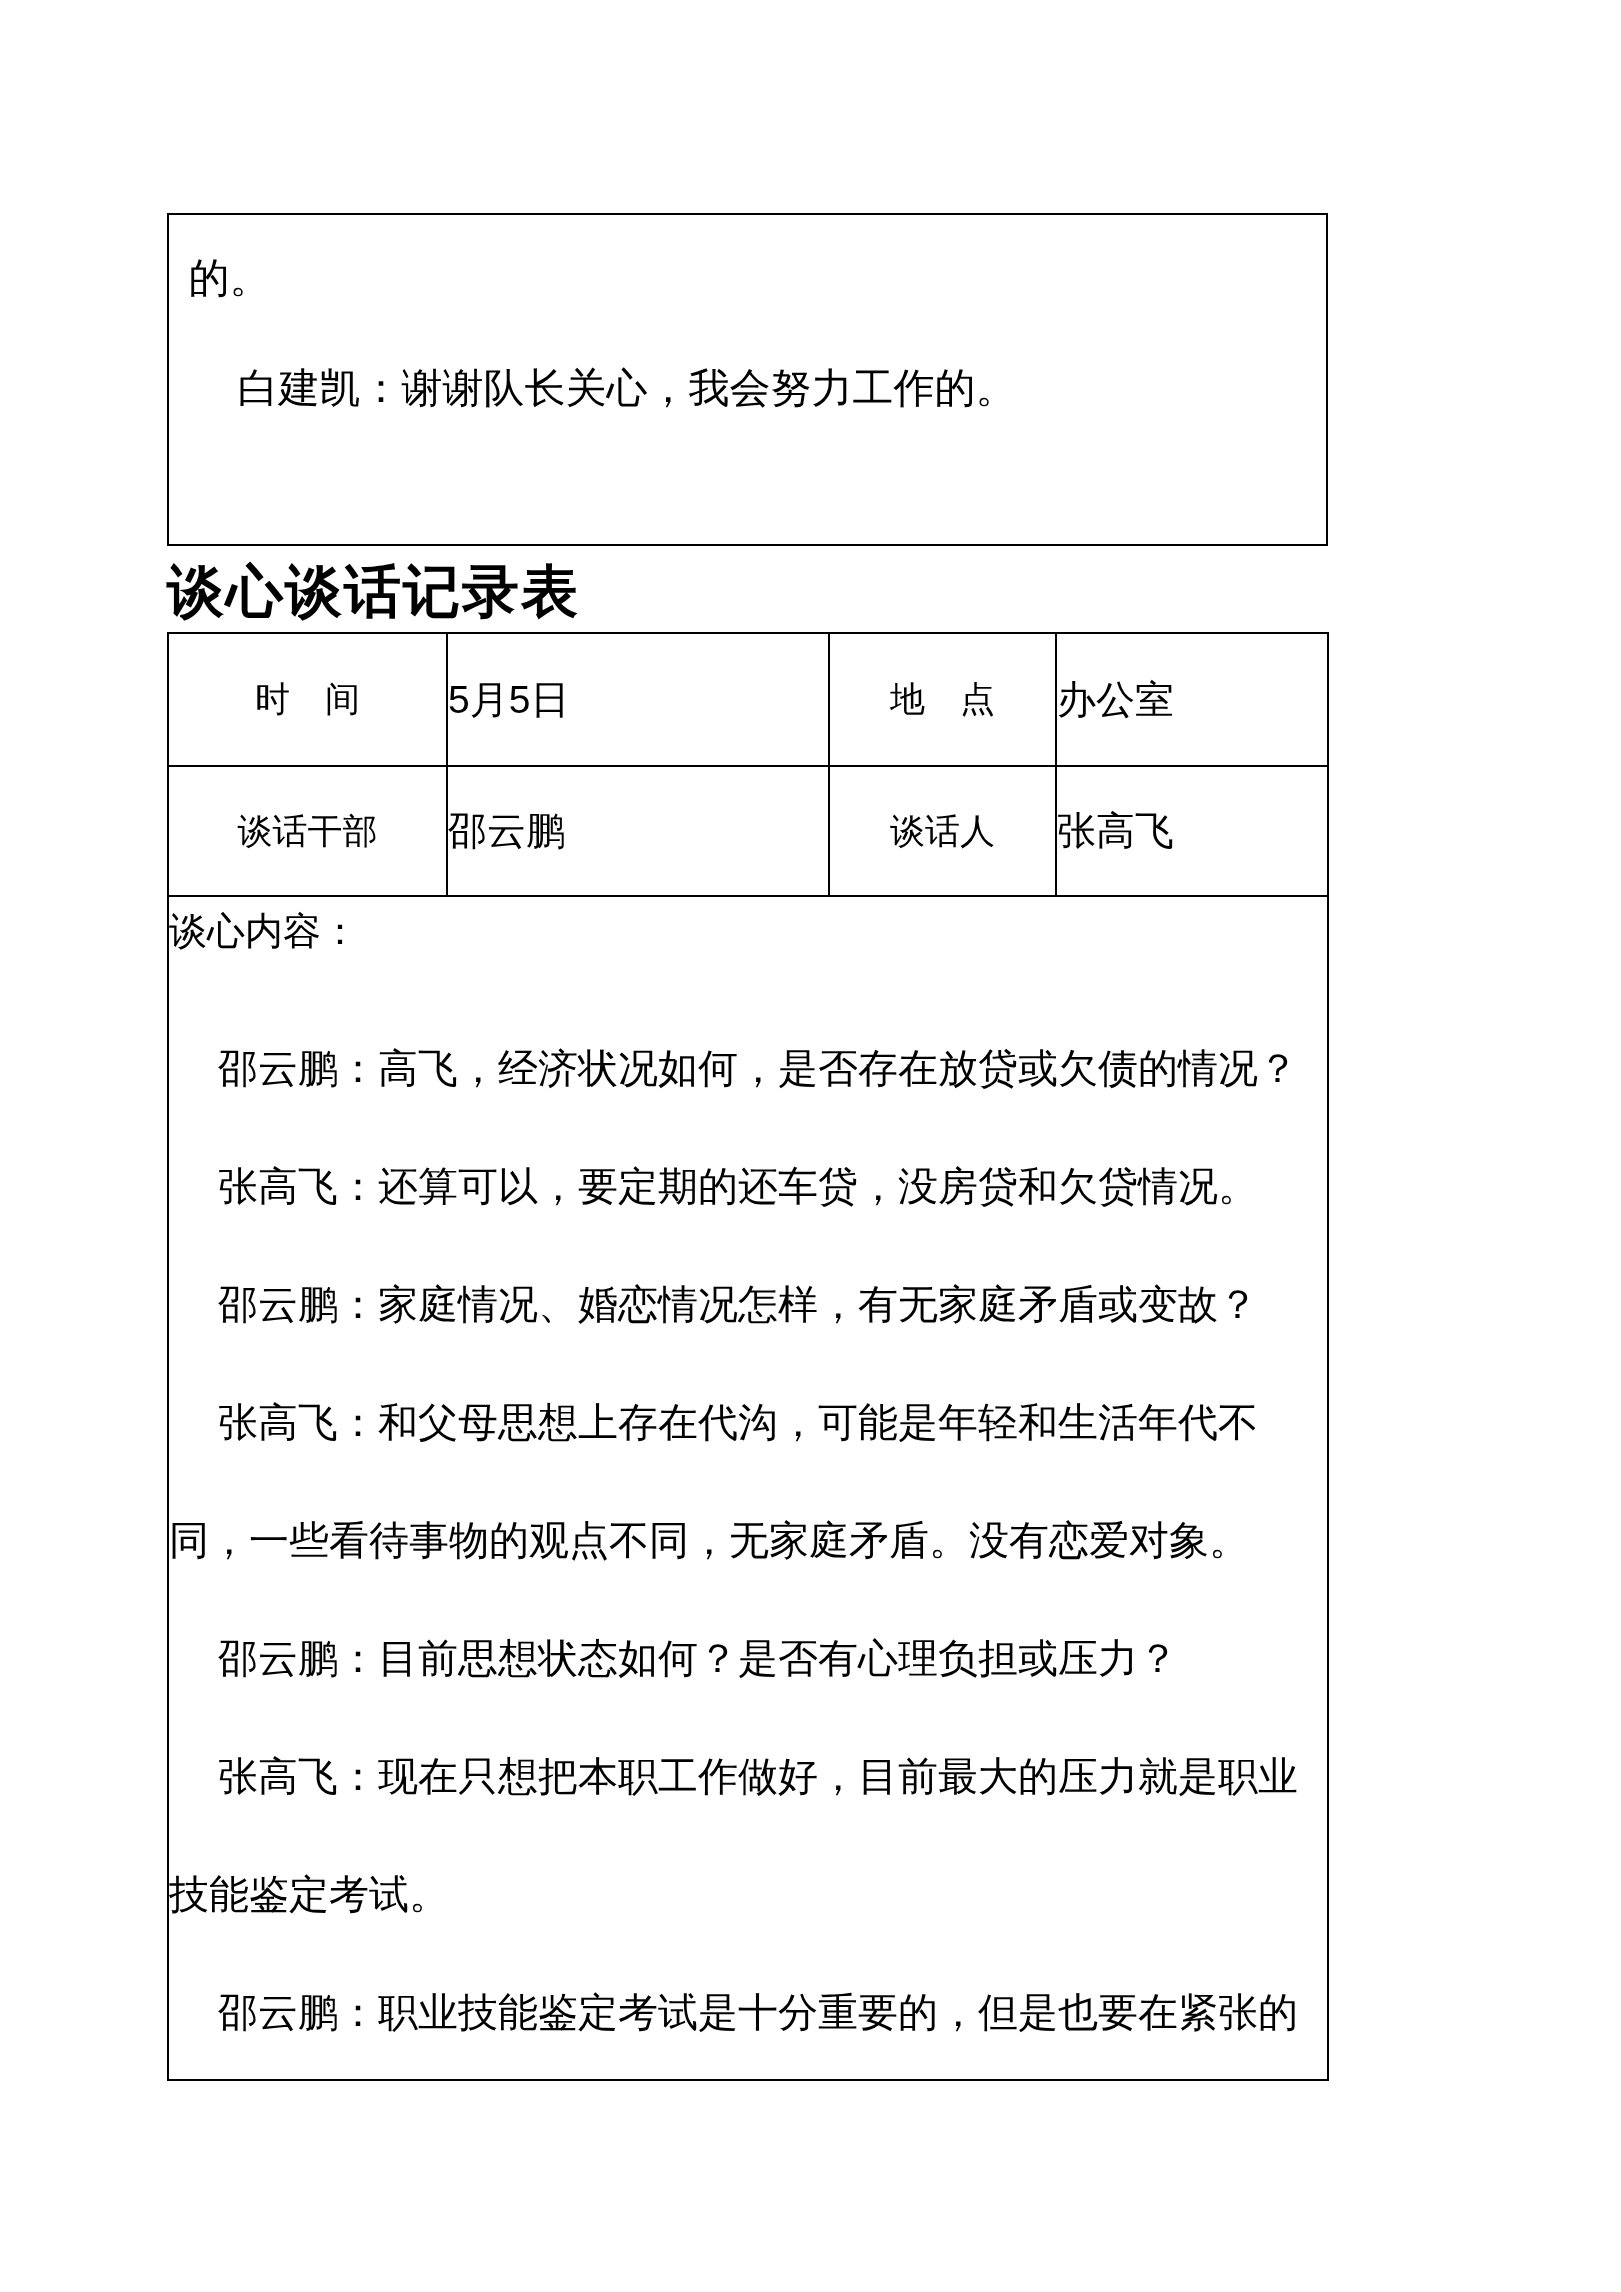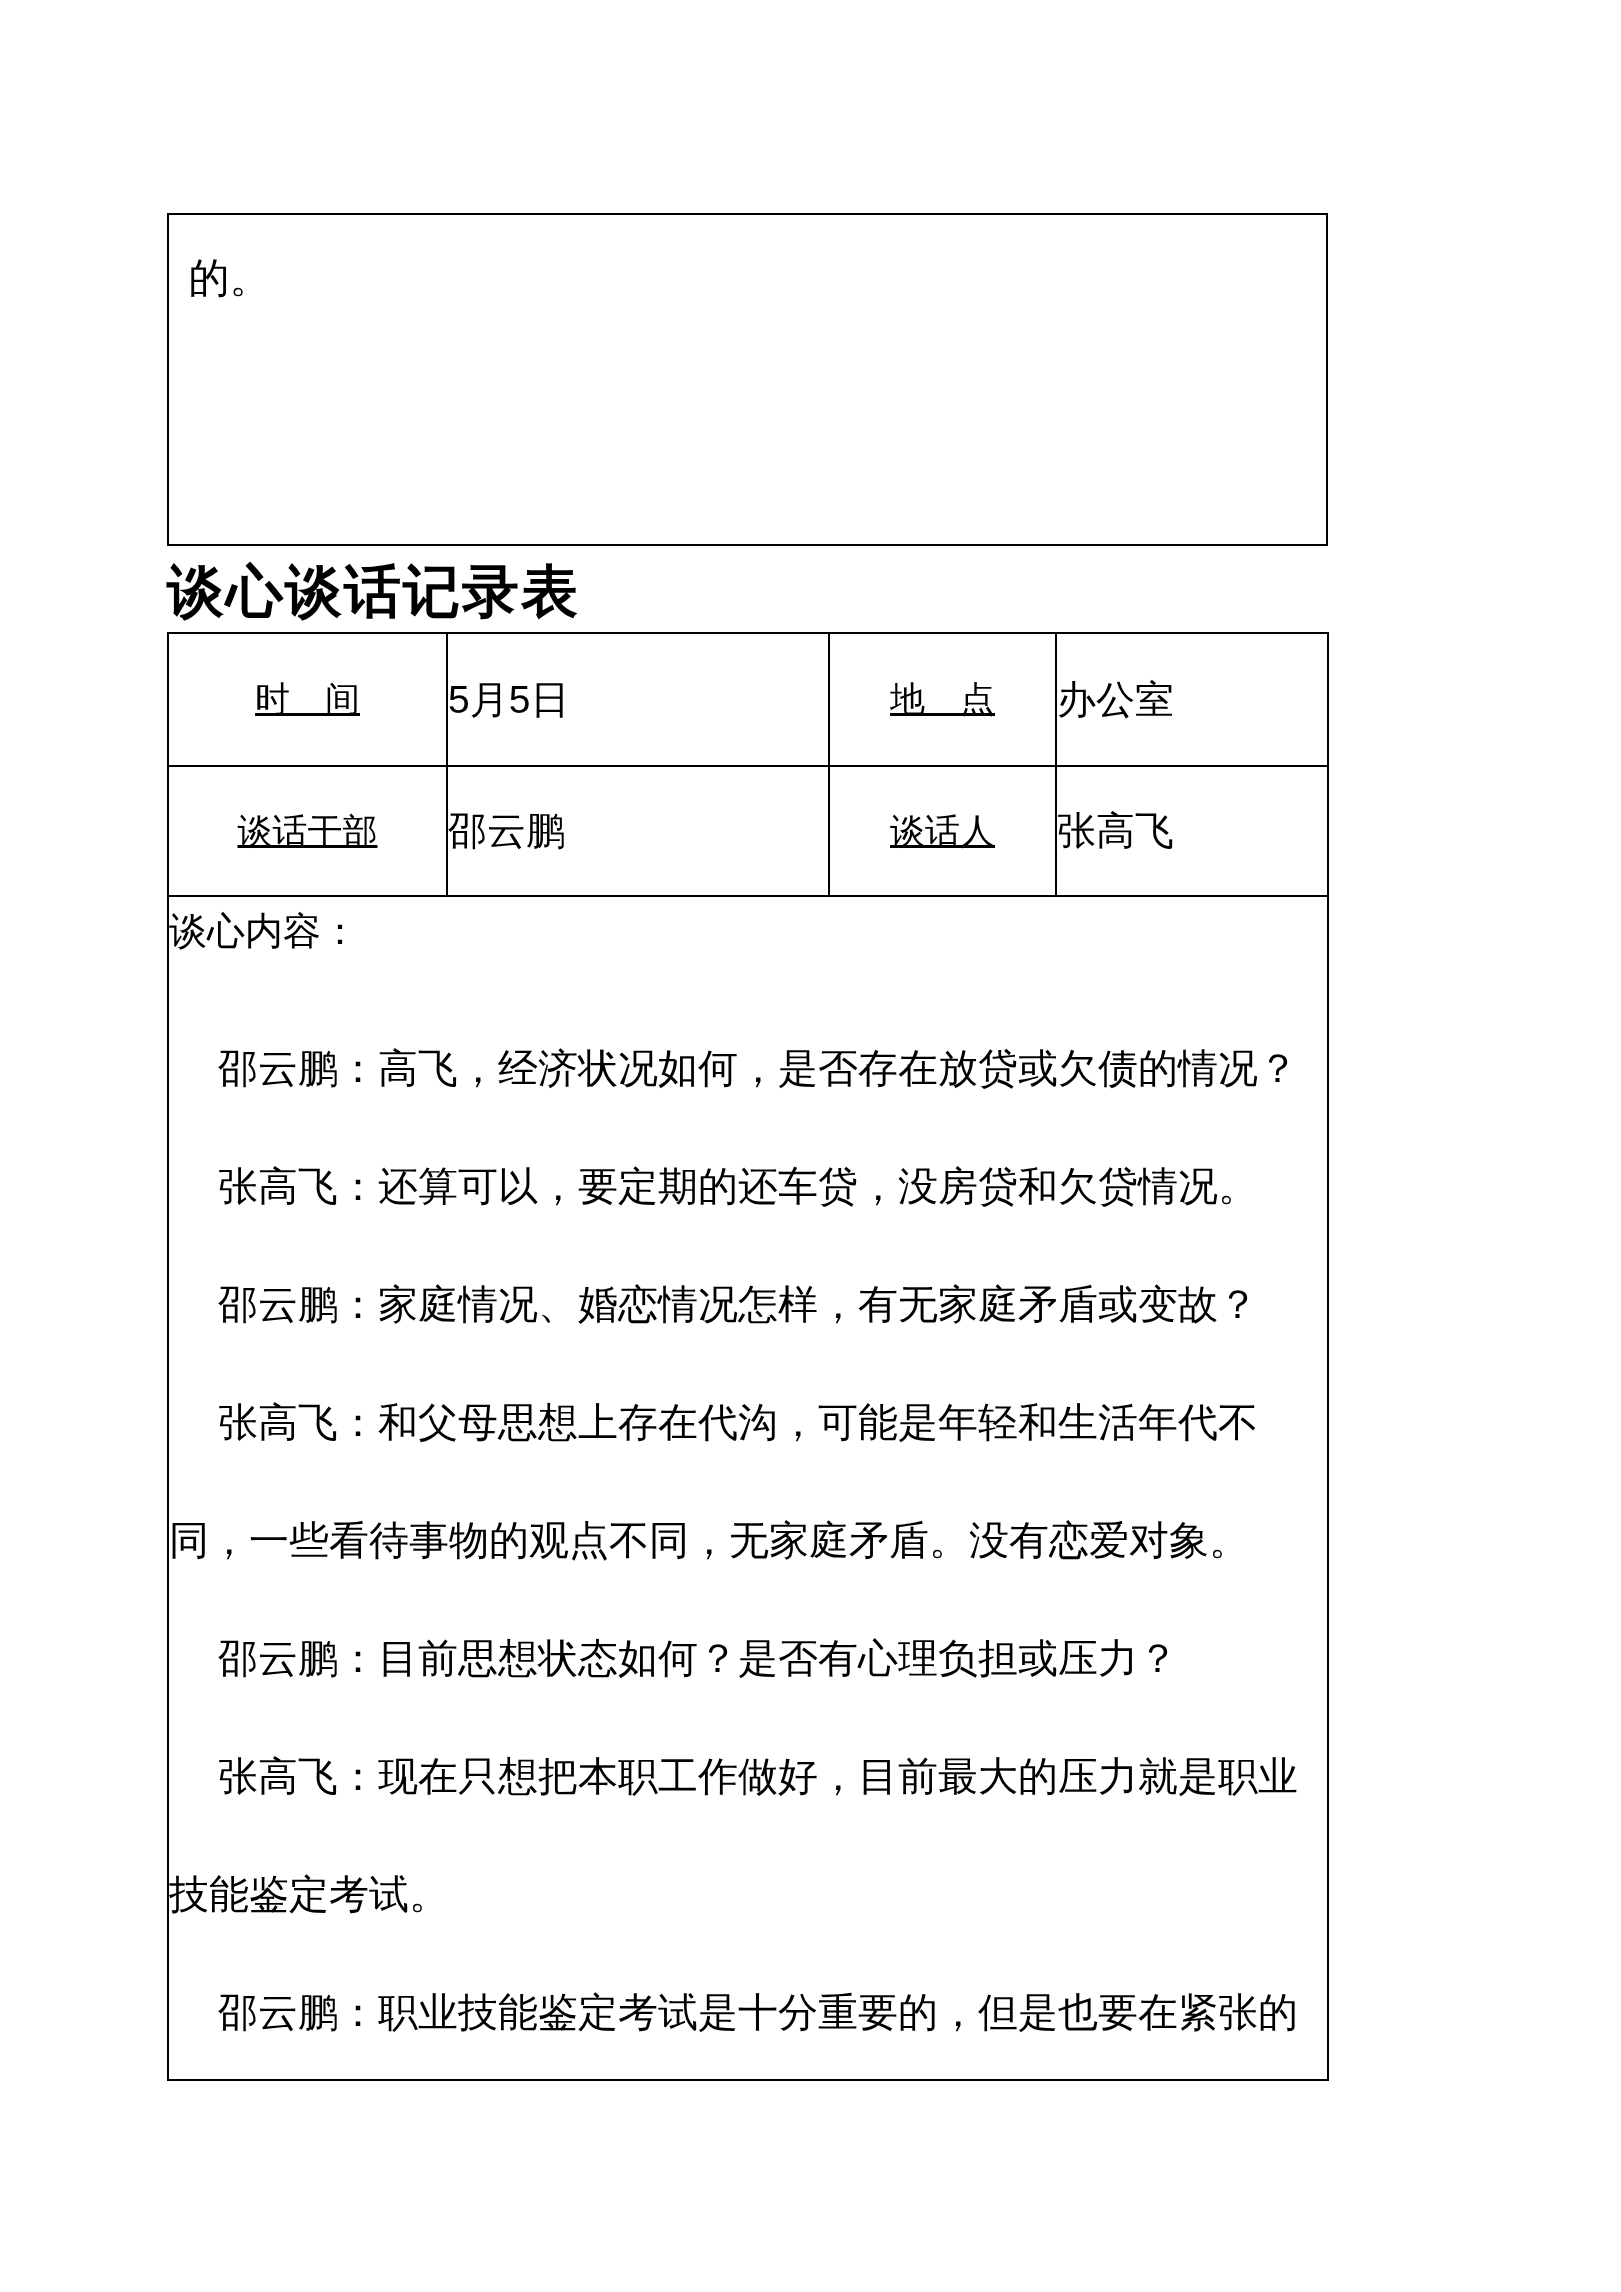--- a/index.html
+++ b/index.html
@@ -55,21 +55,20 @@
   }
   table.form td {
     border: 2.9px solid #000;
     padding: 0;
   }
   td.lbl {
     font-family: "Liberation Serif", serif;
     font-size: 35px;
     text-align: center;
     vertical-align: middle;
-    text-decoration: underline;
   }
   td.val {
     font-size: 39px;
     vertical-align: middle;
   }
   tr.r1 td { height: 131px; }
   tr.r2 td { height: 128px; }
   td.content-cell {
     height: 1182px;
     vertical-align: top;
@@ -91,20 +90,21 @@
   }
 </style>
 </head>
 <body>
 
 <div class="page">
   <div class="content">
 
     <div class="top-box">
       <p>的。</p>
+      <p class="indent">白建凯：谢谢队长关心，我会努力工作的。</p>
     </div>
 
     <h1 class="doc-title">谈心谈话记录表</h1>
 
     <table class="form">
       <colgroup>
         <col style="width:279px">
         <col style="width:382px">
         <col style="width:227px">
         <col style="width:272px">

